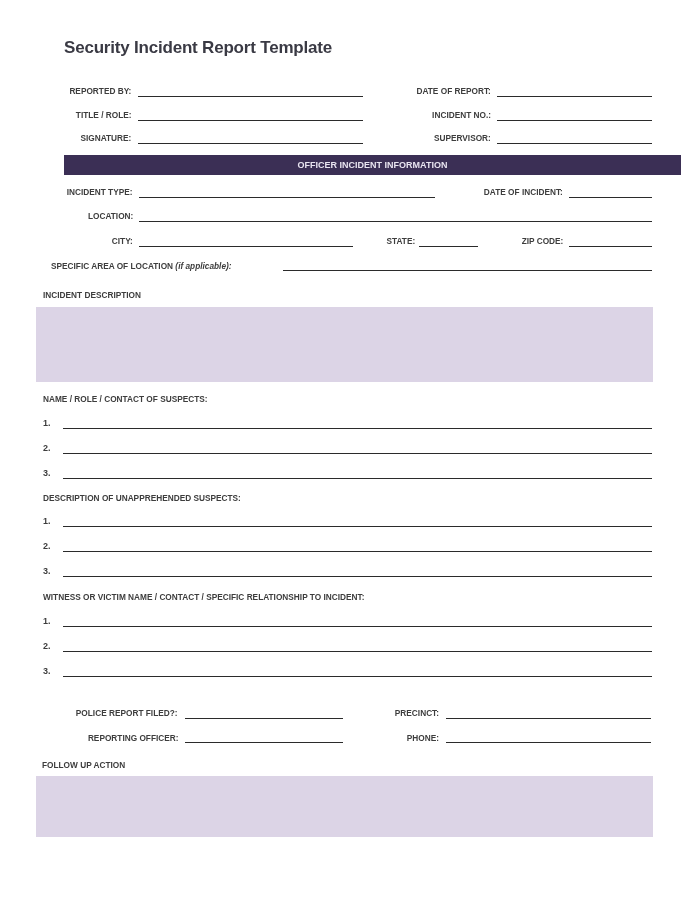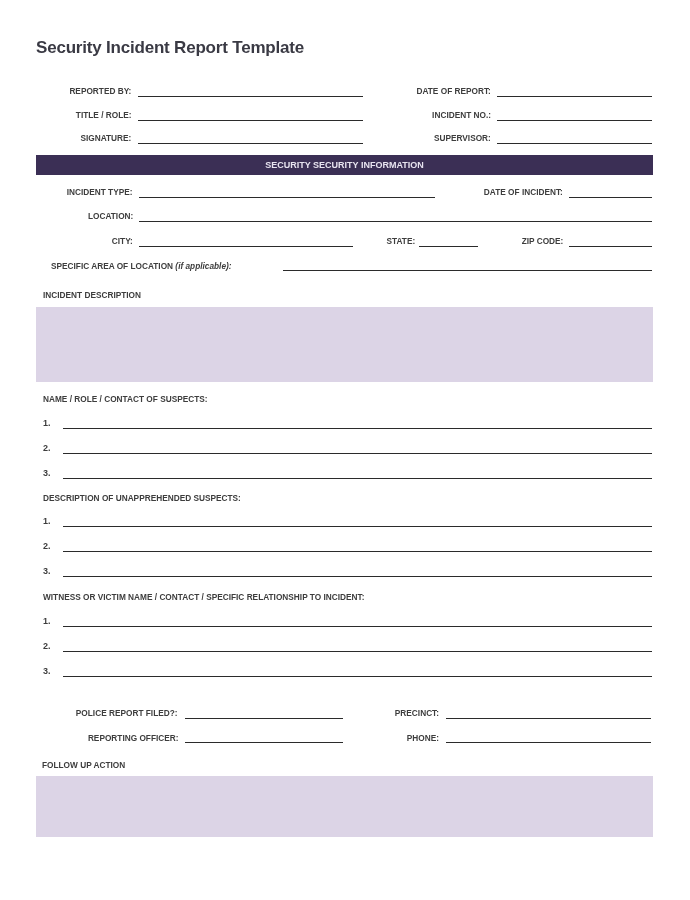--- a/index.html
+++ b/index.html
@@ -1,18 +1,18 @@
 <!DOCTYPE html>
 <html><head>
 <meta charset="utf-8">
 <style>
   html, body { margin:0; padding:0; }
   body { width:690px; height:900px; background:#ffffff; position:relative; overflow:hidden;
          font-family:"Liberation Sans", sans-serif; color:#333; }
-  .abs { position:absolute; }
+  .abs { position:absolute;margin-left:28px; }
   .title { left:36px; top:38px; font-size:17px; font-weight:bold; color:#3a3a44; letter-spacing:-0.2px; }
   .lbl { position:absolute; font-size:9px; font-weight:bold; color:#3d3d3d; white-space:nowrap; transform:scaleX(0.92); }
   .lbl.r { transform-origin:right center; text-align:right; }
   .lbl.l { transform-origin:left center; }
   .line { position:absolute; height:0; border-bottom:1.2px solid #2b2b2b; background:transparent; }
   .bar { left:36px; top:155px; width:617px; height:20px; background:#3b2f55; }
   .bar span { display:block; text-align:center; color:#e8e4f0; font-size:9px; font-weight:bold; line-height:20px; }
   .shade { position:absolute; background:#dcd4e6; }
   .it { font-style:italic; font-weight:bold; }
   .num { position:absolute; font-size:9px; font-weight:bold; color:#3d3d3d; }
@@ -30,21 +30,21 @@
 <div class="line" style="left:138px;top:143px;width:225px;"></div>
 
 <div class="lbl r" style="right:199px;top:86px;">DATE OF REPORT:</div>
 <div class="line" style="left:497px;top:96px;width:155px;"></div>
 <div class="lbl r" style="right:199px;top:110px;">INCIDENT NO.:</div>
 <div class="line" style="left:497px;top:120px;width:155px;"></div>
 <div class="lbl r" style="right:199px;top:133px;">SUPERVISOR:</div>
 <div class="line" style="left:497px;top:143px;width:155px;"></div>
 
 <div class="abs bar">
-  <span>SECURITY SECURITY INFORMATION</span>
+  <span>OFFICER INCIDENT INFORMATION</span>
 </div>
 
 <div class="lbl r" style="right:557px;top:187px;">INCIDENT TYPE:</div>
 <div class="line" style="left:139px;top:197px;width:296px;"></div>
 <div class="lbl r" style="right:127px;top:187px;">DATE OF INCIDENT:</div>
 <div class="line" style="left:569px;top:197px;width:83px;"></div>
 
 <div class="lbl r" style="right:557px;top:211px;">LOCATION:</div>
 <div class="line" style="left:139px;top:221px;width:513px;"></div>
 

